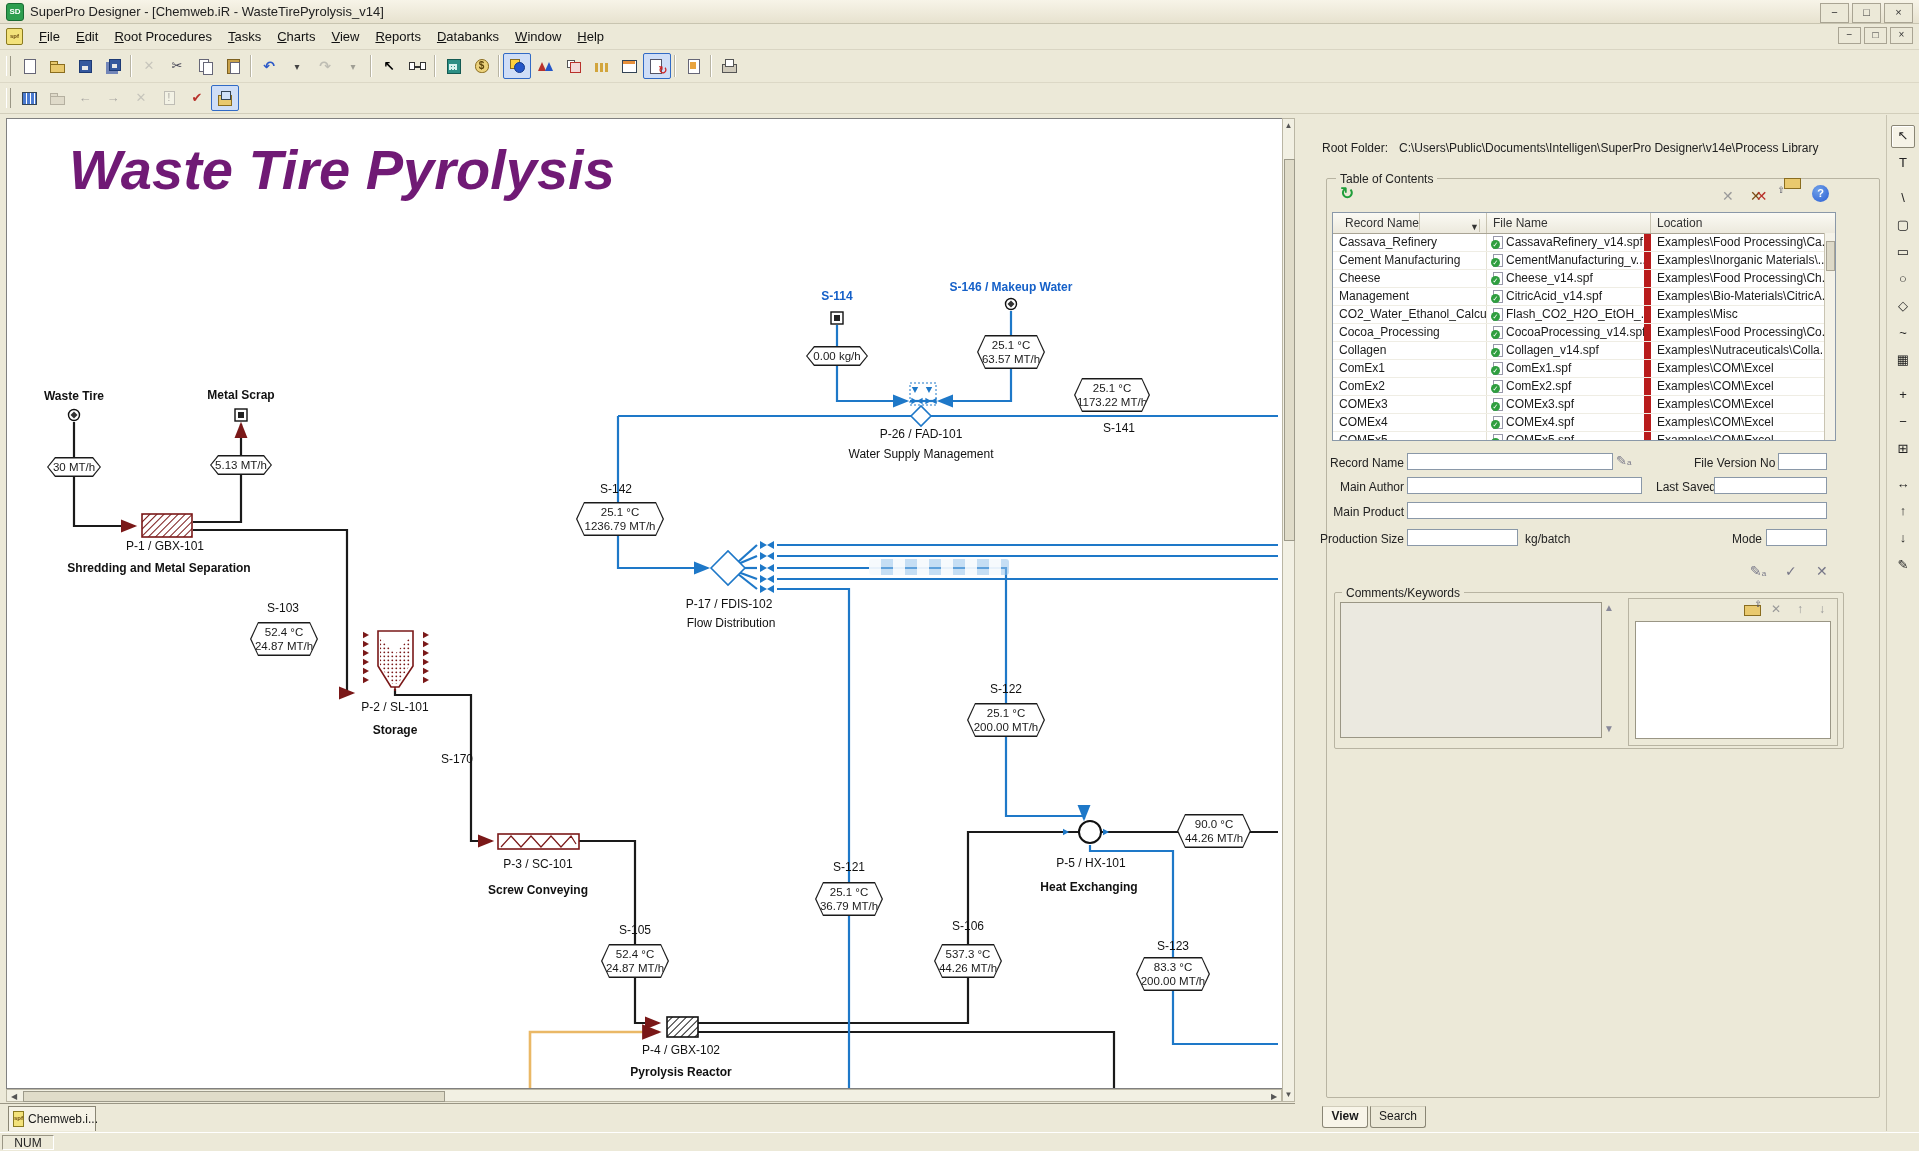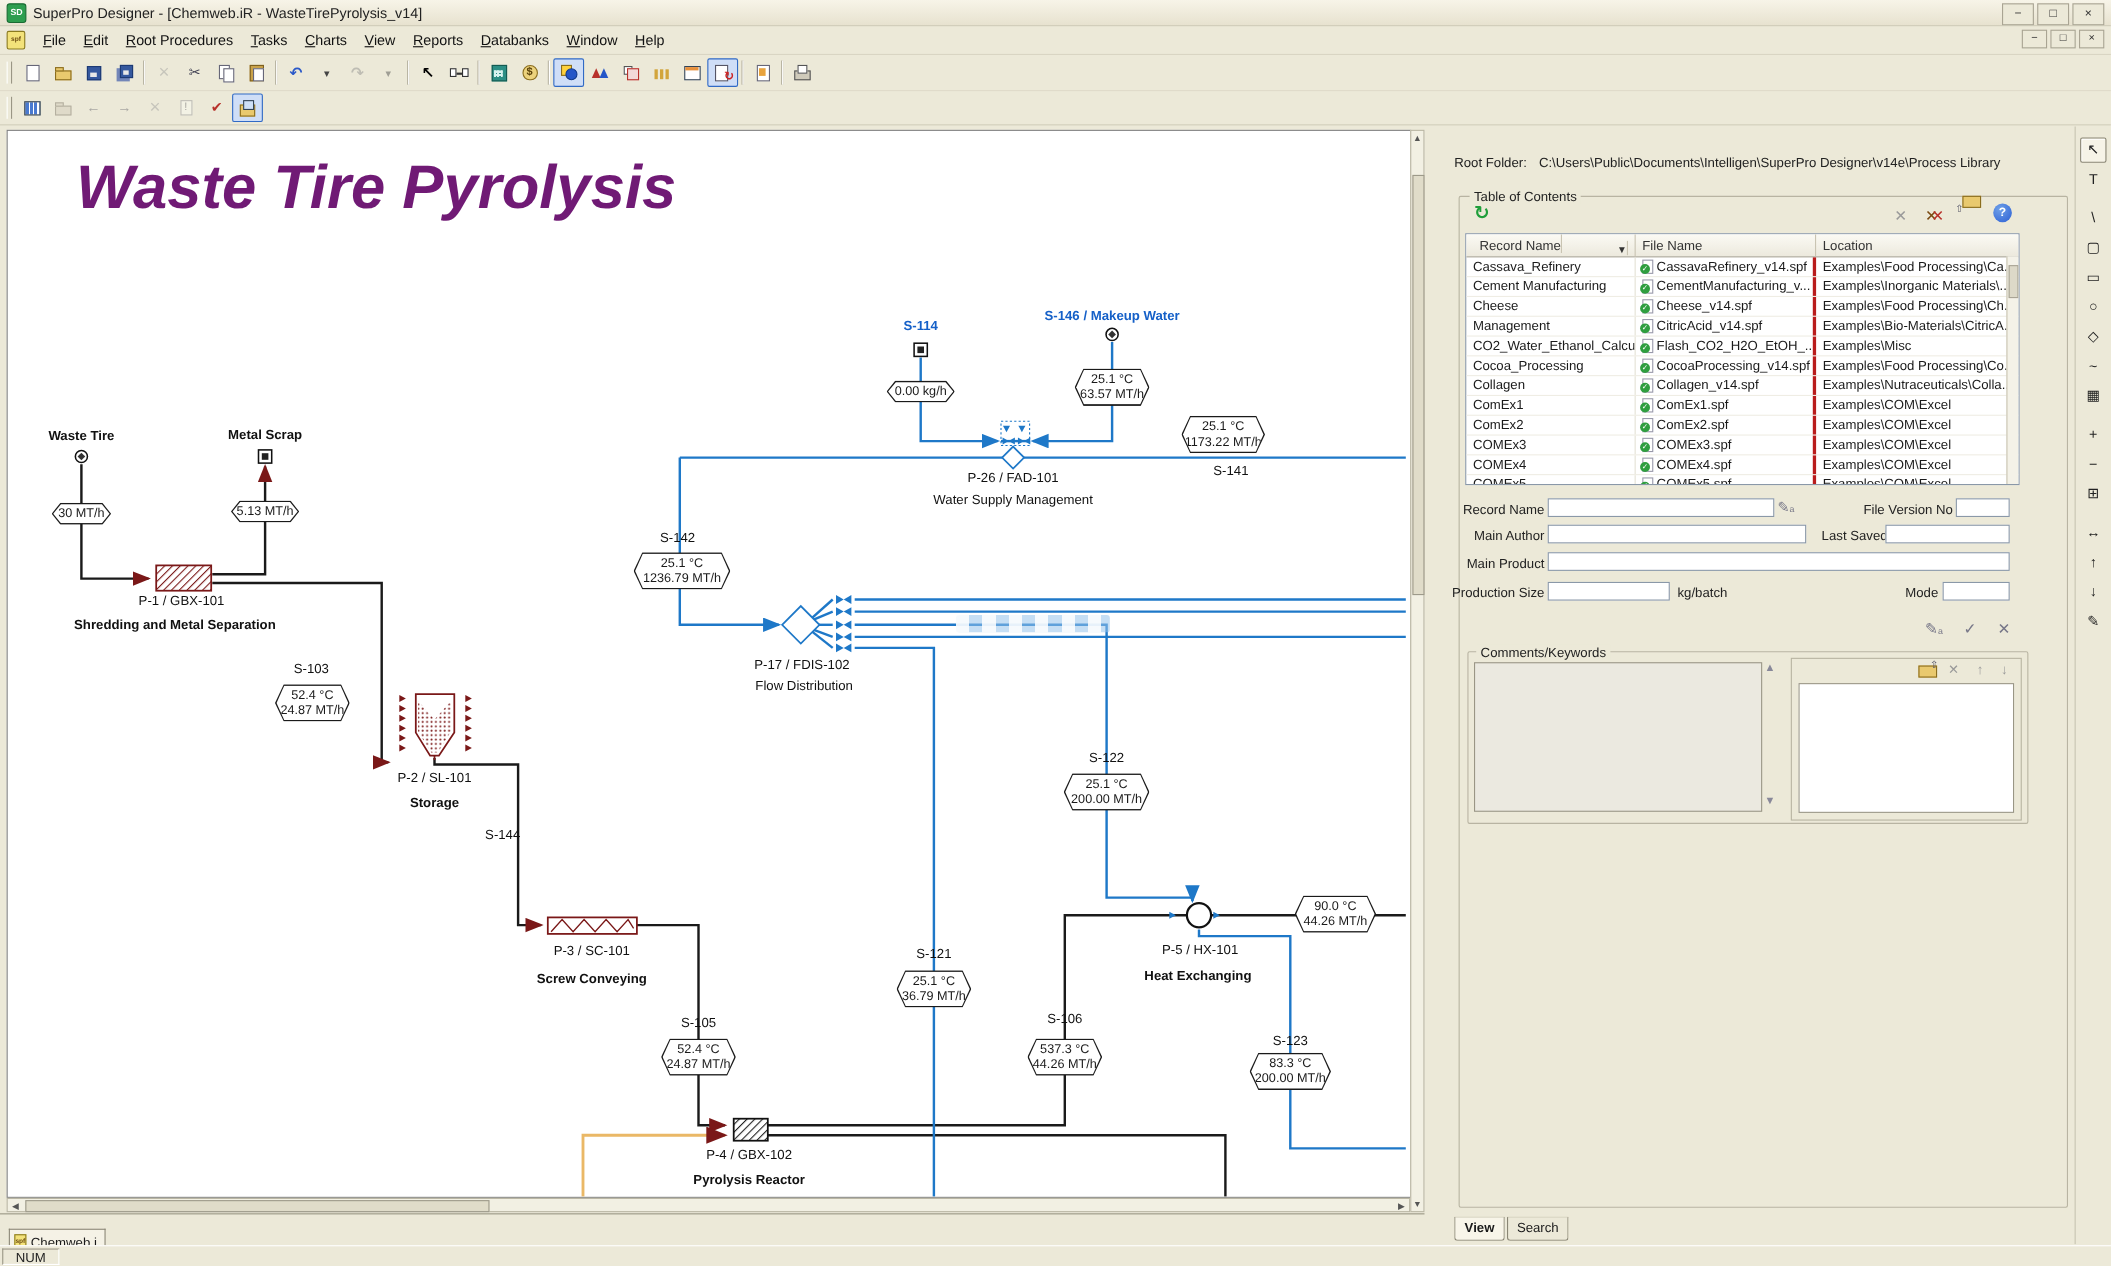--- a/index.html
+++ b/index.html
@@ -106,21 +106,21 @@
   .field-label{position:absolute;font-size:12px;color:#222;white-space:nowrap;}
   .inp{position:absolute;background:#fff;border:1px solid #8a98a8;box-sizing:border-box;height:17px;}
   #libtable{position:absolute;left:28px;top:97px;width:504px;height:229px;background:#fff;border:1px solid #8a98a8;
             box-sizing:border-box;overflow:hidden;font-size:12px;}
   .lhead{display:flex;height:20px;background:linear-gradient(#fbfaf4,#ece9dd);border-bottom:1px solid #a9a495;}
   .lhead span{padding:3px 0 0 6px;box-sizing:border-box;border-right:1px solid #c9c4b2;color:#333;}
   .hc1{width:154px;position:relative;} .hc2{width:164px;} .hc3{flex:1;border-right:none!important;}
   .sorttri{position:absolute;right:6px;top:6px;font-size:9px;color:#98a0a8;}
   .lrow{display:flex;height:17px;line-height:17px;border-bottom:1px solid #efede4;}
   .lrow .c1{width:154px;padding-left:6px;box-sizing:border-box;border-right:1px solid #e4e1d4;overflow:hidden;white-space:nowrap;}
-  .lrow .c2{width:164px;padding-left:4px;box-sizing:border-box;border-right:3px solid #b91c1c;overflow:hidden;white-space:nowrap;display:flex;align-items:center;gap:3px;}
+  .lrow .c2{width:164px;padding-left:4px;box-sizing:border-box;border-right:7px solid #b91c1c;overflow:hidden;white-space:nowrap;display:flex;align-items:center;gap:3px;}
   .lrow .c3{flex:1;padding-left:6px;overflow:hidden;white-space:nowrap;}
   .docchk{width:12px;height:13px;position:relative;flex:0 0 12px;}
   .docchk::before{content:"";position:absolute;right:0;top:0;width:8px;height:11px;background:#fff;border:1px solid #99a;}
   .docchk::after{content:"✓";position:absolute;left:0;bottom:0;width:9px;height:9px;border-radius:50%;background:#2f9e3f;
                  color:#fff;font-size:7px;line-height:9px;text-align:center;}
   #tablevsb{position:absolute;right:0;top:20px;bottom:0;width:10px;background:#f4f2e8;border-left:1px solid #c9c4b2;}
   #tablevsb .thumb{left:1px;width:7px;}
   .mini{font-size:13px;line-height:18px;}
   .helpico{width:17px;height:17px;border-radius:50%;background:radial-gradient(circle at 35% 30%,#6fa0e8,#2b5fd4);
            color:#fff;font-weight:bold;font-size:11px;text-align:center;line-height:17px;}
@@ -133,21 +133,21 @@
   
   #toolstrip{left:1886px;top:115px;width:33px;height:1016px;background:#ece9d8;border-left:1px solid #c8c4b2;
              display:flex;flex-direction:column;align-items:center;padding-top:8px;box-sizing:border-box;}
   .stool{width:22px;height:21px;margin:2px 0;border:1px solid transparent;border-radius:2px;text-align:center;
          line-height:20px;font-size:13px;color:#222;}
   .stool.active{border:1px solid #8a8675;background:#f6f3e7;box-shadow:inset 1px 1px 0 #fff;}
   .stool:nth-child(3){margin-top:10px;} .stool:nth-child(10){margin-top:10px;} .stool:nth-child(13){margin-top:10px;}
   
   #tabstrip{left:0;top:1103px;width:1295px;height:28px;background:#ece9d8;border-top:1px solid #9a9685;}
   #doctab{position:absolute;left:8px;top:2px;height:25px;width:88px;background:#f5f2e6;border:1px solid #8a8675;border-bottom:none;
-          display:flex;align-items:center;gap:4px;padding-left:4px;box-sizing:border-box;font-size:12px;margin-top:11px;}
+          display:flex;align-items:center;gap:4px;padding-left:4px;box-sizing:border-box;font-size:12px;}
   .spfico{width:13px;height:14px;background:#f3e27a;border:1px solid #8a7a1f;font-size:6px;font-weight:bold;color:#6a4a10;
           text-align:center;line-height:13px;}
   #statusbar{left:0;top:1132px;width:1919px;height:19px;background:#ece9d8;border-top:1px solid #fff;display:flex;align-items:center;}
   .spanel{height:15px;margin:1px 2px;border:1px solid;border-color:#9a9685 #fff #fff #9a9685;padding:0 6px;line-height:15px;
           font-size:12px;color:#222;white-space:nowrap;overflow:hidden;box-sizing:border-box;}
 </style>
 </head>
 <body>
 
 <div class="abs" id="titlebar">
@@ -434,21 +434,21 @@
   <div class="abs" id="fs-title">Waste Tire Pyrolysis</div>
   <div class="abs" id="watermark"></div>
 
   <div class="lbl b" style="left:67px;top:277px;">Waste Tire</div>
   <div class="lbl b" style="left:234px;top:276px;">Metal Scrap</div>
   <div class="lbl" style="left:158px;top:427px;">P-1 / GBX-101</div>
   <div class="lbl b" style="left:152px;top:449px;">Shredding and Metal Separation</div>
   <div class="lbl" style="left:276px;top:489px;">S-103</div>
   <div class="lbl" style="left:388px;top:588px;">P-2 / SL-101</div>
   <div class="lbl b" style="left:388px;top:611px;">Storage</div>
-  <div class="lbl" style="left:450px;top:640px;">S-144</div>
+  <div class="lbl" style="left:450px;top:640px;">S-170</div>
   <div class="lbl" style="left:531px;top:745px;">P-3 / SC-101</div>
   <div class="lbl b" style="left:531px;top:771px;">Screw Conveying</div>
   <div class="lbl" style="left:628px;top:811px;">S-105</div>
   <div class="lbl" style="left:674px;top:931px;">P-4 / GBX-102</div>
   <div class="lbl b" style="left:674px;top:953px;">Pyrolysis Reactor</div>
   <div class="lbl" style="left:961px;top:807px;">S-106</div>
   <div class="lbl" style="left:1084px;top:744px;">P-5 / HX-101</div>
   <div class="lbl b" style="left:1082px;top:768px;">Heat Exchanging</div>
   <div class="lbl" style="left:842px;top:748px;">S-121</div>
   <div class="lbl" style="left:999px;top:570px;">S-122</div>

